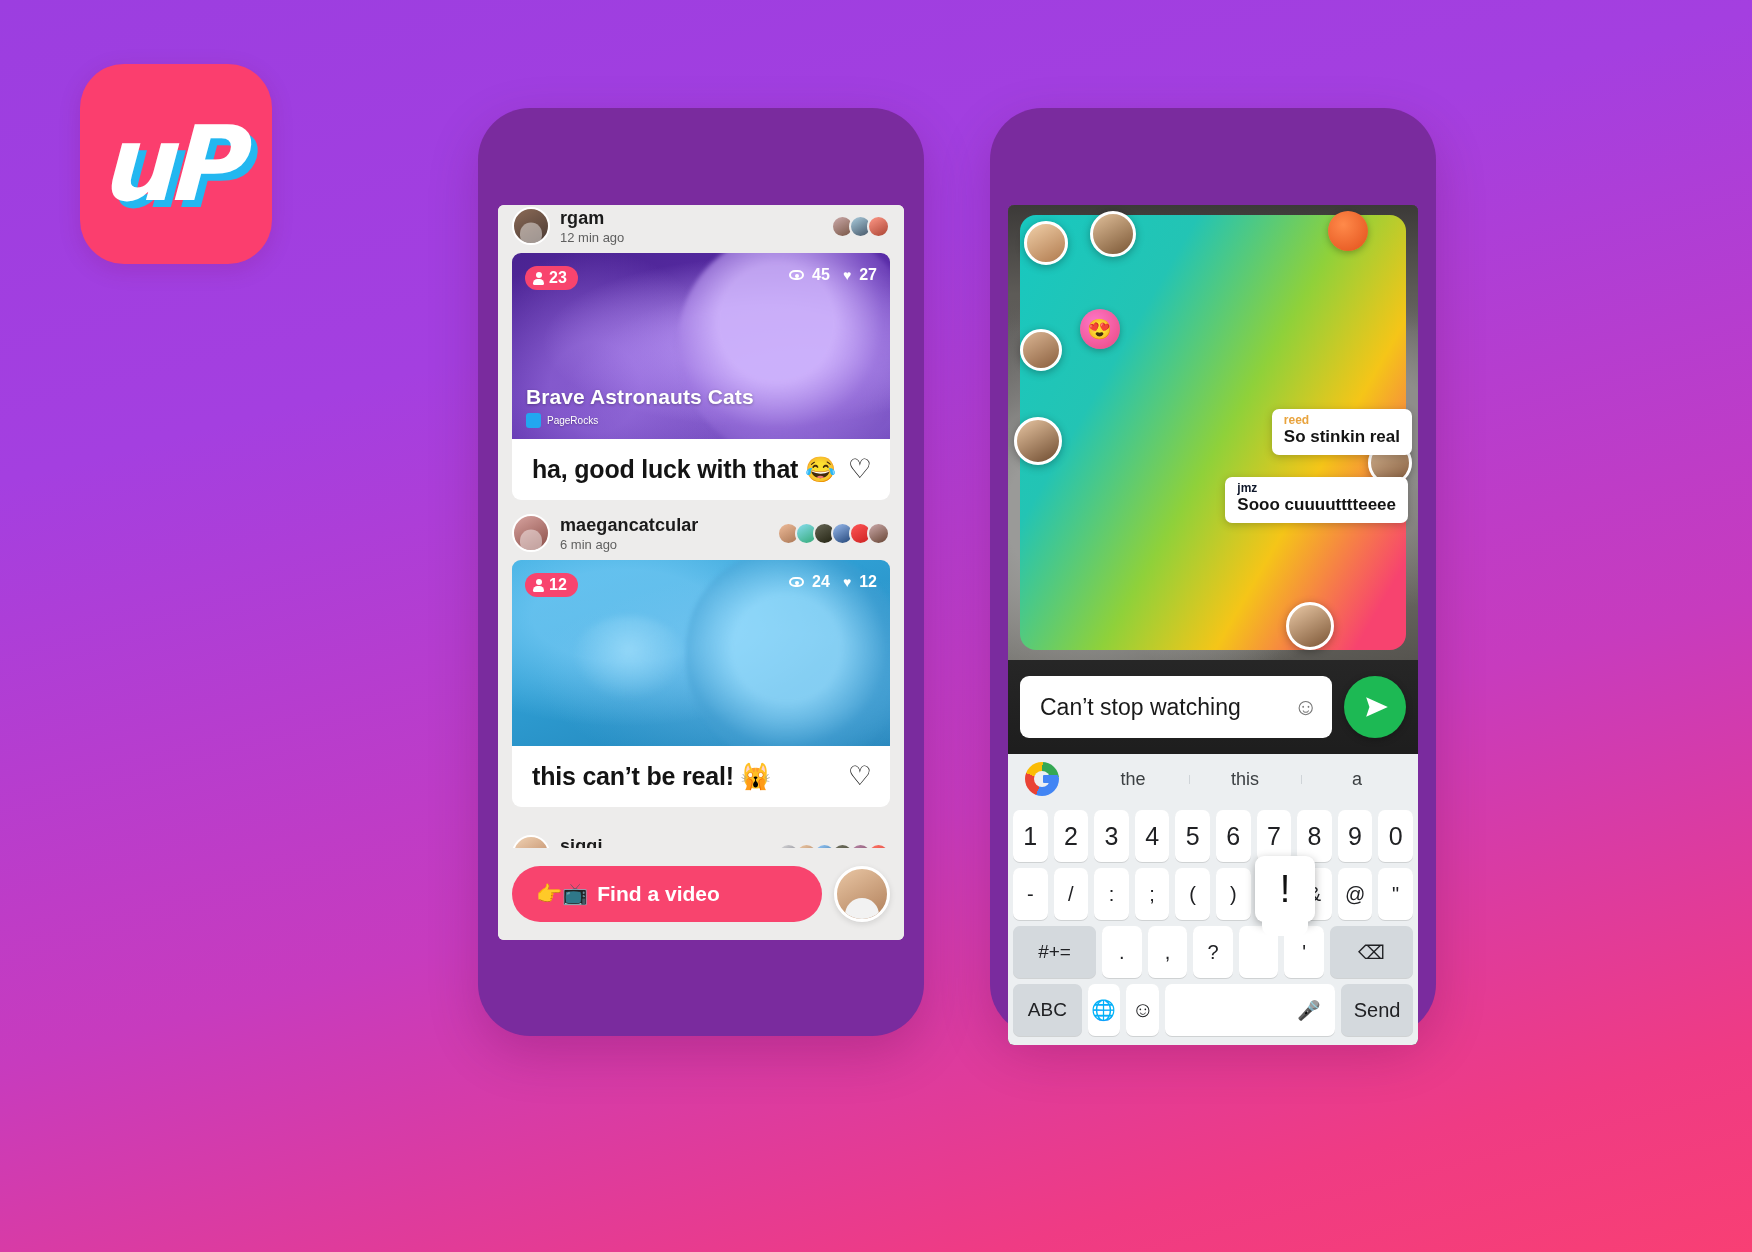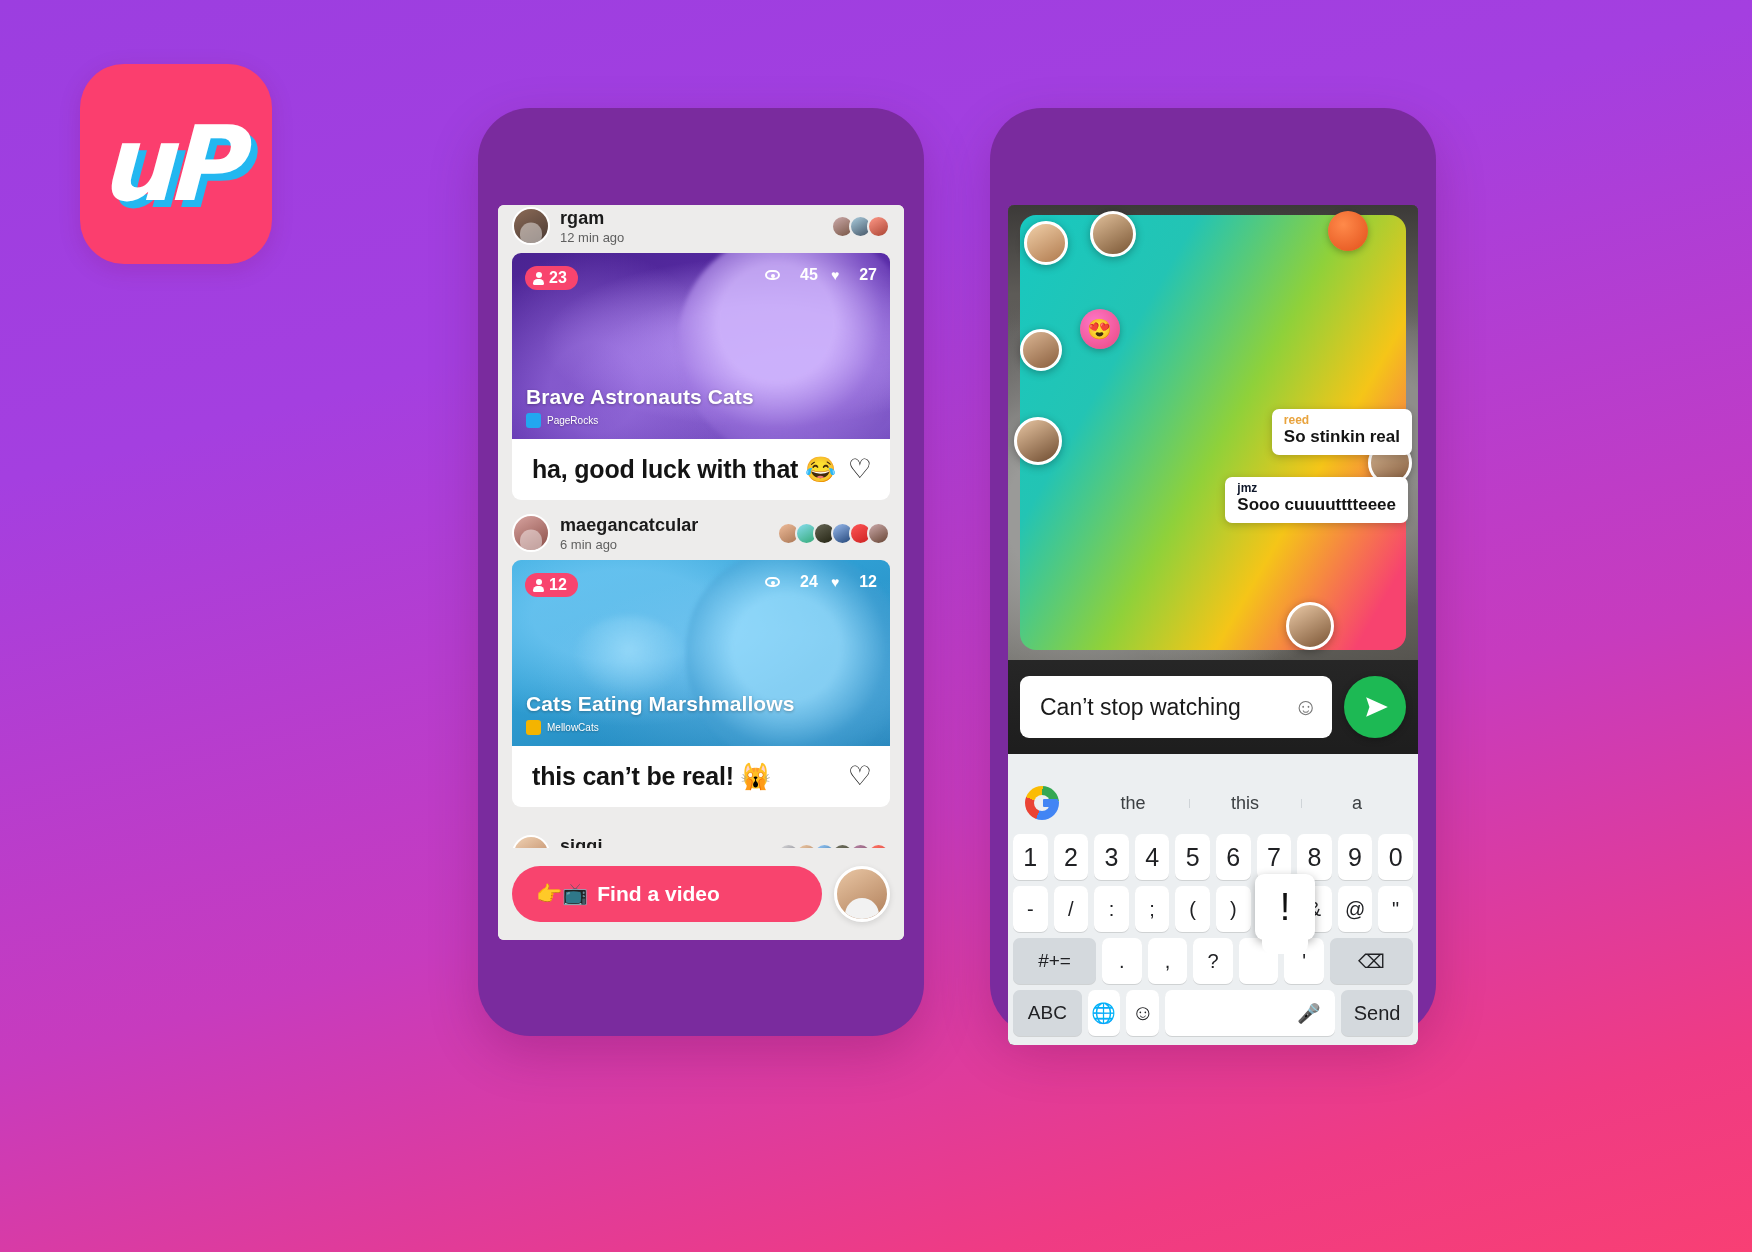--- a/index.html
+++ b/index.html
@@ -117,21 +117,21 @@
     border-radius:50%; background:#fff;
   }
   .person-glyph::after{
     content:""; position:absolute; left:0; bottom:0; width:11px; height:6px;
     border-radius:6px 6px 2px 2px; background:#fff;
   }
   .stats {
     position:absolute; right:13px; top:14px; display:flex; align-items:center; gap:13px;
     color:#fff; font-size:16px; font-weight:bold; line-height:1;
   }
-  .stats .it{ display:flex; align-items:center; gap:20px; }
+  .stats .it{ display:flex; align-items:center; gap:8px; }
   .eye{
     width:15px; height:10px; border:2px solid #fff; border-radius:50% 50% 50% 50%/60% 60% 60% 60%;
     position:relative;
   }
   .eye::after{ content:""; position:absolute; left:3.5px; top:1.5px; width:4px; height:4px; border-radius:50%; background:#fff; }
   .heart-s{ font-size:14px; }
 
   .card-title-wrap{ position:absolute; left:14px; bottom:11px; }
   .card-title{
     color:#fff; font-size:21px; font-weight:bold; letter-spacing:.1px;
@@ -236,21 +236,21 @@
     display:flex; align-items:center; justify-content:center; flex:0 0 62px;
     box-shadow:0 2px 7px rgba(0,0,0,.25);
   }
   .send-circle svg{ margin-left:3px; }
 
   
   .keyboard{
     position:absolute; left:0; right:0; top:549px; bottom:0;
     background:#eceff1; padding:0 5px 9px 5px; display:flex; flex-direction:column;
   }
-  .suggest{ height:50px; display:flex; align-items:center;margin-top:24px; }
+  .suggest{ height:50px; display:flex; align-items:center; }
   .g-logo{
     width:34px; height:34px; border-radius:50%; margin:0 18px 0 12px; flex:0 0 34px;
     background:conic-gradient(from 200deg,#ea4335 0 25%,#fbbc05 25% 45%,#34a853 45% 68%,#4285f4 68% 100%);
     position:relative;
   }
   .g-logo::after{
     content:""; position:absolute; left:50%; top:50%; transform:translate(-50%,-50%);
     width:16px; height:16px; border-radius:50%; background:#eceff1;
   }
   .g-logo::before{
@@ -366,27 +366,20 @@
           <div class="stats">
             <span class="it">
               <i class="eye"></i>
               <span>24</span>
             </span>
             <span class="it">
               <i class="heart-s">♥</i>
               <span>12</span>
             </span>
           </div>
-          <div class="card-title-wrap">
-            <div class="card-title">Cats Eating Marshmallows</div>
-            <div class="card-chan">
-              <i class="chan-ico" style="background:#f4b400"></i>
-              <span class="chan-name">MellowCats</span>
-            </div>
-          </div>
         </div>
         <div class="comment-bar rounded-bot">
           <div class="comment-text">this can’t be real! 🙀</div>
           <div class="heart-outline">♡</div>
           <div class="bubble-tail"></div>
         </div>
       </div>
 
       <div class="post-head" style="padding-top:28px;">
         <div class="avatar av-c"></div>

